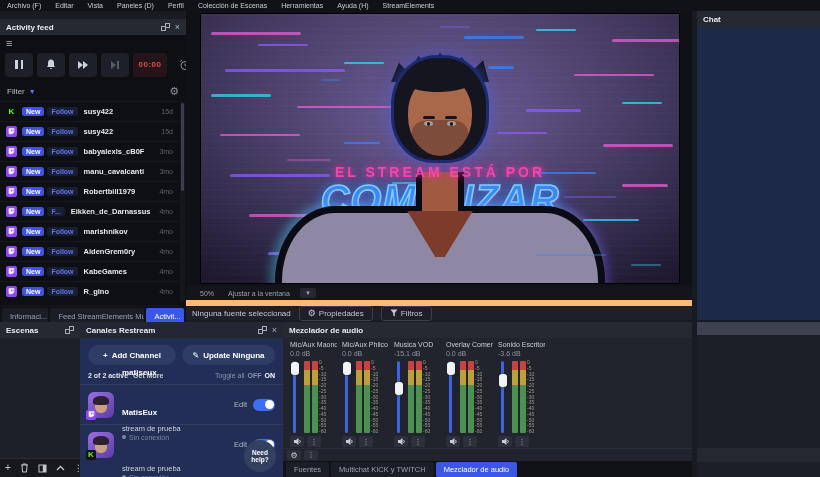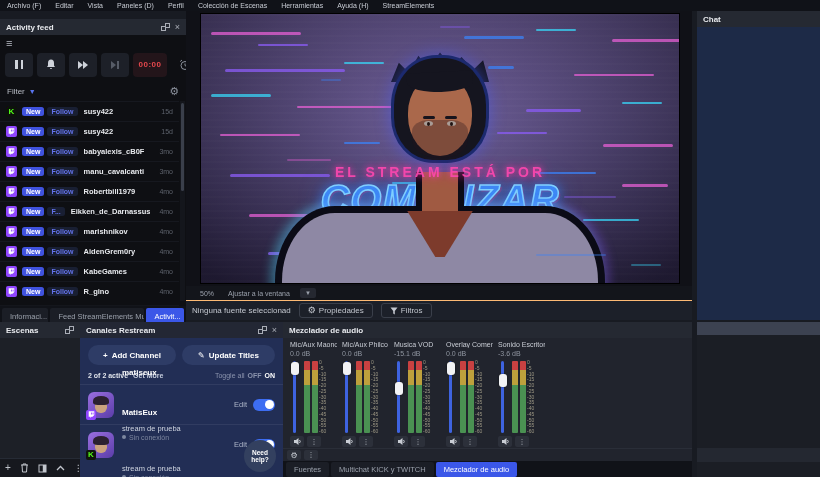--- a/index.html
+++ b/index.html
@@ -50,21 +50,21 @@
   .lefttabs { position:absolute; left:0; bottom:0; right:0; height:22px; background:#101218; display:flex; align-items:center; gap:2px; padding:0 2px; }
   .tab { height:18px; line-height:18px; padding:0 8px; background:#1b1e26; color:#9aa0ab; font-size:7.5px; border-radius:2px; white-space:nowrap; overflow:hidden; }
   .tab.active { background:#3b57e8; color:#fff; }
 
   
   .center { position:absolute; left:186px; top:11px; width:506px; height:309px; background:#101117; }
   .zoombar { position:absolute; left:0; right:0; top:275px; height:14px; background:#13151b; display:flex; align-items:center; }
   .zoombar .z { font-size:7px; color:#9aa0ab; margin-left:14px; }
   .zoombar .fit { font-size:7px; color:#9aa0ab; margin-left:14px; }
   .zoombar .dd { margin-left:10px; width:16px; height:10px; background:#252831; border-radius:2px; color:#9aa0ab; font-size:6px; text-align:center; line-height:10px; }
-  .srcbar { position:absolute; left:0; right:0; top:289px; height:20px; background:#1c2029; border-top:1px solid #fdba74; display:flex; align-items:center; }
+  .srcbar { position:absolute; left:0; right:0; top:289px; height:20px; background:#1c2029; border-top:6px solid #fdba74; display:flex; align-items:center; }
   .srcbar .status { font-size:8px; color:#c3c7cf; margin-left:6px; white-space:nowrap; overflow:hidden; max-width:100px; }
   .tbtn { display:flex; align-items:center; gap:3px; border:1px solid #3a3f4a; border-radius:3px; padding:2px 8px; font-size:8px; color:#c3c7cf; margin-left:8px; white-space:nowrap; }
   .tbtn:first-of-type { margin-left:14px; }
   .tbtn .gear { font-size:9px; line-height:9px; }
 
   
   .art { position:absolute; left:14px; top:2px; width:480px; height:271px; background:#000; overflow:hidden; border:1px solid #000; }
   .art-bg { position:absolute; inset:0; z-index:0;
     background: radial-gradient(ellipse at 50% 42%, rgba(140,120,190,.38), rgba(10,8,20,.6) 95%),
                 repeating-linear-gradient(180deg, rgba(255,255,255,.03) 0 2px, rgba(0,0,0,0) 2px 7px),
@@ -506,21 +506,21 @@
       <span class="x-ic">×</span>
     </div>
     <div class="rs-body">
       <div class="rs-btns">
         <div class="pill add">
           <span>+</span>
           <span>Add Channel</span>
         </div>
         <div class="pill upd">
           <span>✎</span>
-          <span>Update Titles</span>
+          <span>Update Ninguna</span>
         </div>
       </div>
       <div class="rs-stats">
         <span class="a">2 of 2 active</span>
         <span class="g">Get More</span>
         <span class="t">Toggle all</span>
         <span class="off">OFF</span>
         <span class="on">ON</span>
       </div>
       <div id="channellist">

